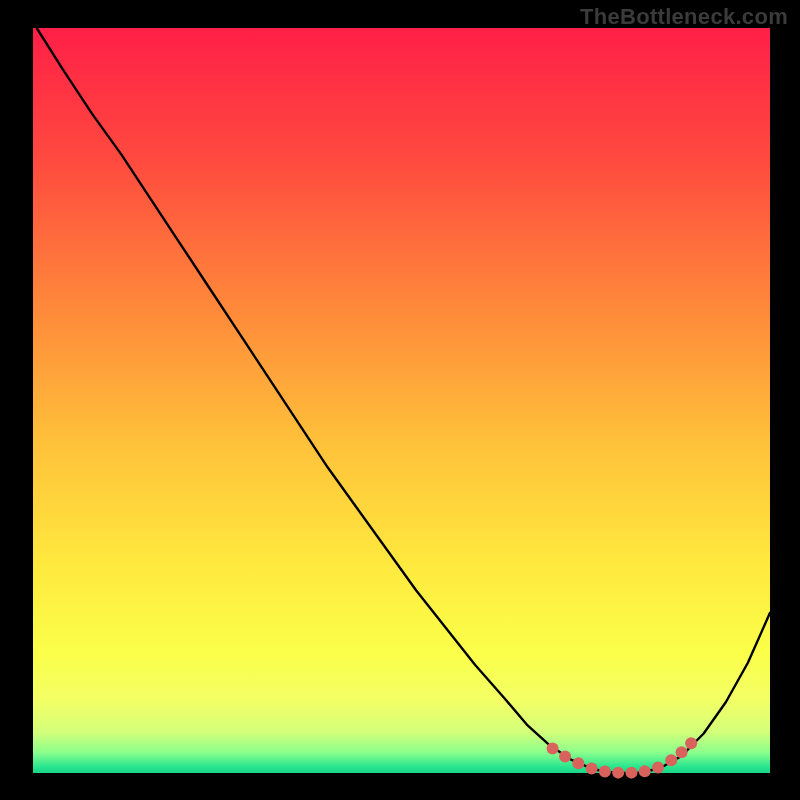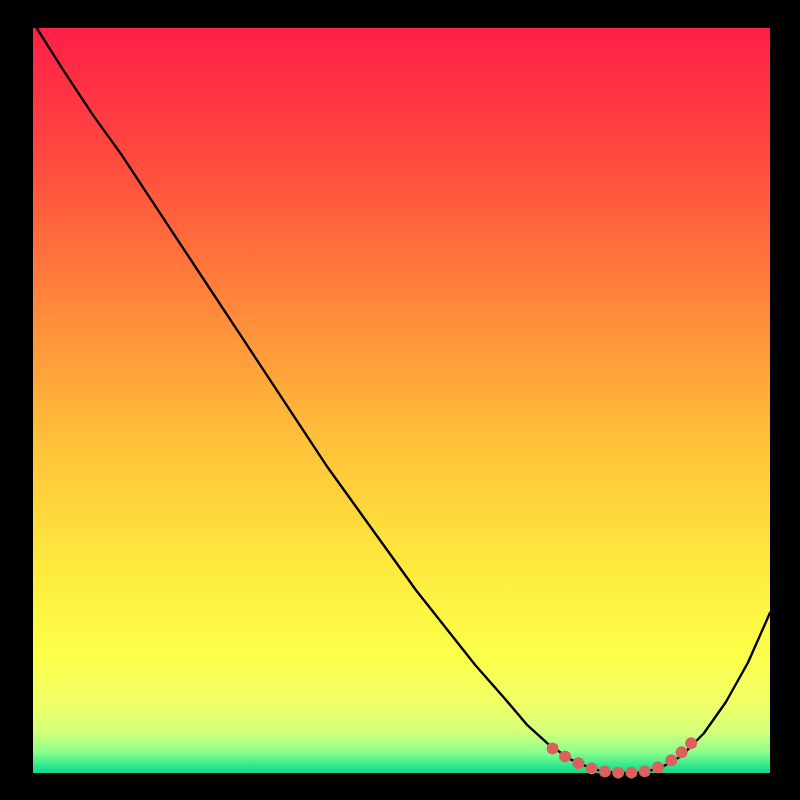--- a/index.html
+++ b/index.html
@@ -30,20 +30,21 @@
   svg {
     position: absolute;
     top: 0;
     left: 0;
   }
 </style>
 </head>
 <body>
 <div class="frame">
 
+<div class="watermark">TheBottleneck.com</div>
 
 <svg id="chart-svg" width="800" height="800" viewBox="0 0 800 800">
   <defs>
     <linearGradient id="bg-grad" x1="0" y1="0" x2="0" y2="1">
           <stop offset="0%" stop-color="#ff1f47"></stop>
           <stop offset="18%" stop-color="#ff4b3f"></stop>
           <stop offset="38%" stop-color="#ff8a3a"></stop>
           <stop offset="56.00000000000001%" stop-color="#ffc23a"></stop>
           <stop offset="72%" stop-color="#ffe93e"></stop>
           <stop offset="84%" stop-color="#fbff4a"></stop>

